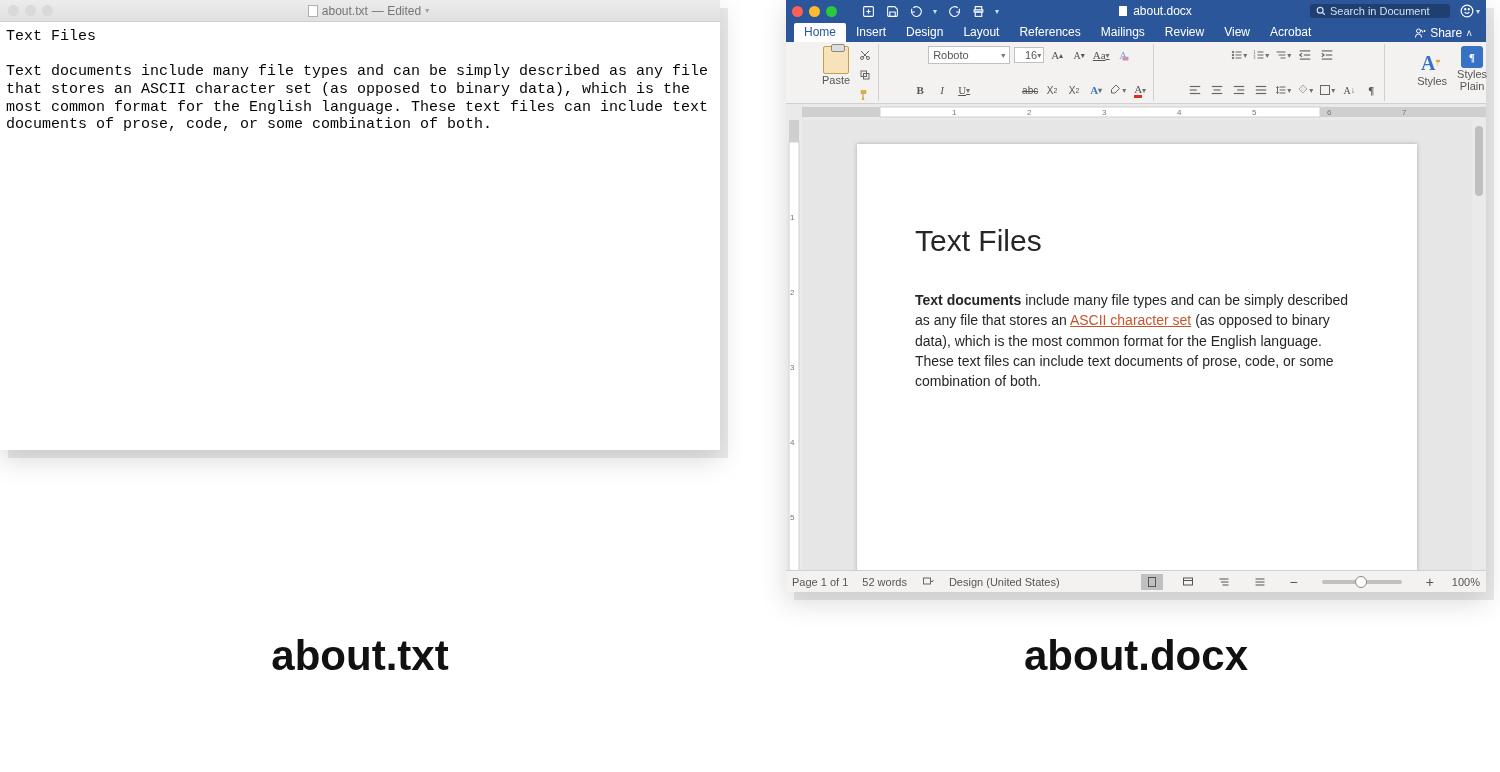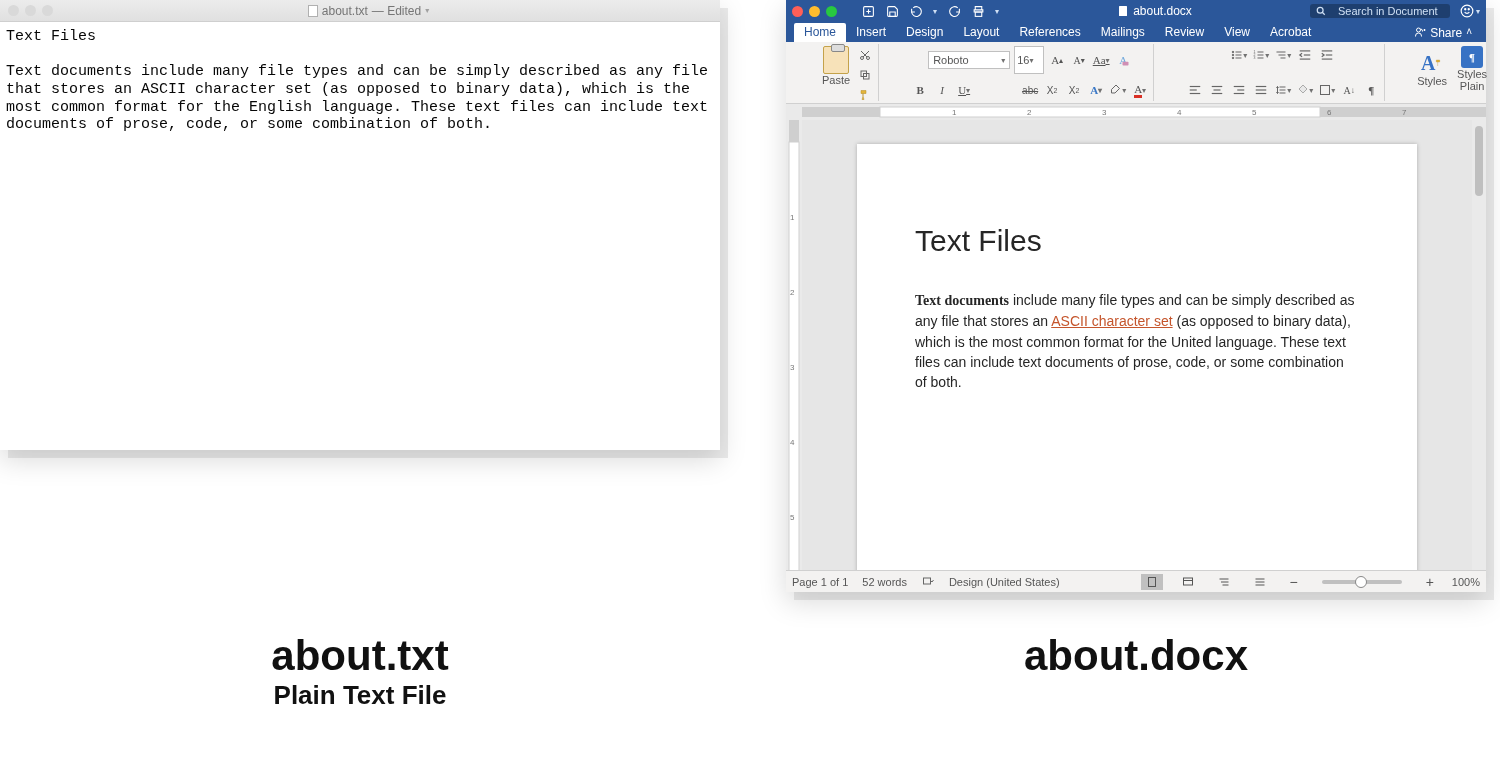--- a/index.html
+++ b/index.html
@@ -74,67 +74,67 @@
     background: var(--word-blue);
     display: flex; align-items: center;
     color: #fff; font-size: 12px;
     padding: 0 6px;
   }
   .word-titlebar .traffic div { width:11px;height:11px;border-radius:50%; }
   .tl-red{background:#ff5f57!important;} .tl-yel{background:#febc2e!important;} .tl-grn{background:#28c840!important;}
   .qat { display:flex; gap:10px; margin-left:12px; align-items:center;}
   .qat .ico { width:14px;height:14px; display:flex;align-items:center;justify-content:center; color:#fff;}
   .word-title-center { margin:0 auto; display:flex;align-items:center; gap:4px;}
-  .search-box { display:flex; align-items:center; gap:12px; background:var(--word-blue-dark); border-radius:3px; padding:1px 6px; font-size:11px; color:#d0dced; width:140px;}
+  .search-box { display:flex; align-items:center; gap:4px; background:var(--word-blue-dark); border-radius:3px; padding:1px 6px; font-size:11px; color:#d0dced; width:140px;}
   .smiley { margin-left:10px; display:flex; align-items:center; gap:2px;}
 
   .word-tabs {
     height: 20px;
     background: var(--word-blue);
     display:flex; align-items:flex-end;
     padding: 0 8px;
     color:#fff; font-size: 12px;
   }
   .word-tab { padding: 2px 10px 3px; cursor:default;}
   .word-tab.active { background:#fff; color: var(--word-blue); border-radius: 2px 2px 0 0;}
-  .share-btn { margin-left:auto; display:flex; gap:4px; font-size:12px; padding:2px 6px;}
+  .share-btn { margin-left:auto; display:flex; align-items:center; gap:4px; font-size:12px; padding:2px 6px;}
 
   .ribbon {
     height: 62px;
     background: var(--ribbon-bg);
     border-bottom: 1px solid var(--ribbon-border);
     display:flex; align-items:stretch;
     font-size: 11px;
     color: #555;
     padding: 2px 4px;
   }
   .rgroup { display:flex; flex-direction:column; align-items:center; justify-content:space-between; padding:2px 4px; border-right:1px solid var(--ribbon-border);}
   .rgroup:last-child { border-right:none;}
   .rrow { display:flex; align-items:center; gap:4px;padding-left:28px;}
   .paste-big { display:flex; flex-direction:column; align-items:center; font-size:11px;}
   .clip-ico { width:26px;height:28px; background:#f7e2b9; border:1px solid #c4a24a; border-radius:2px; position:relative;}
   .clip-ico::before{content:"";position:absolute;top:-3px;left:7px;width:12px;height:6px;border:1px solid #888;border-radius:2px;background:#ddd;}
   .sbtn { width:18px;height:18px; display:flex;align-items:center;justify-content:center; font-size:12px; color:#555;}
   .font-name { width:82px;height:18px;border:1px solid #c0c0c0;background:#fff;font-size:11px;padding:0 4px;display:flex;align-items:center;justify-content:space-between;}
-  .font-size { width:30px;height:28px;border:1px solid #c0c0c0;background:#fff;font-size:11px;padding:0 2px;display:flex;align-items:center;justify-content:flex-start;}
+  .font-size { width:30px;height:16px;border:1px solid #c0c0c0;background:#fff;font-size:11px;padding:0 2px;display:flex;align-items:center;justify-content:flex-end;}
   .arrow-d { font-size:8px;color:#717171;}
   .btn-ico { width:18px;height:18px;display:flex;align-items:center;justify-content:center;border:1px solid transparent;}
   .btn-ico .sub{font-size:8px;}
 
   .ruler-area { height:16px; background:#eaeaea; display:flex;}
   .ruler-v { width:16px;}
   .ruler-h { flex:1; position:relative; font-size:8px; color:#777; overflow:hidden;}
 
   .doc-area { flex:1; display:flex; background:#e6e6e6; position:relative; overflow:hidden;}
   .doc-area .ruler-v-side { width:16px; background:#eaeaea; position:relative; font-size:8px;color:#777;}
   .doc-scroll { flex:1; overflow:hidden; display:flex; justify-content:center; align-items:flex-start; padding:24px 20px;}
   .page { width:560px; height:440px; background:#fff; box-shadow:0 0 4px rgba(0,0,0,0.25); padding: 80px 58px 40px 58px;}
   .page h1 { margin:0 0 32px 0; font-weight:400; font-size:30px; font-family:"Segoe UI","Helvetica Neue",Arial,sans-serif; color:#262626;}
   .page p { margin:0; font-size:14px; line-height:1.45; font-family:"Segoe UI","Helvetica Neue",Arial,sans-serif; color:#262626;}
-  .page p .bold { font-weight:700;font-family:Liberation Serif, serif;}
+  .page p .bold { font-weight:700;}
   .page p .lnk { color: var(--link-orange); text-decoration: underline;}
   .vscrollbar { width:14px; background:#eaeaea; display:flex; flex-direction:column; align-items:center; padding:2px 0;}
   .vscrollbar .thumb { width:8px;height:70px;background:#bfbfbf;border-radius:4px; margin-top:4px;}
 
   .statusbar {
     height:22px; background:var(--ribbon-bg); border-top:1px solid var(--ribbon-border);
     display:flex; align-items:center; font-size:11px; color:#555; padding:0 6px; gap:14px;
   }
   .statusbar .spacer { flex:1;}
   .view-btn { width:22px;height:16px;display:flex;align-items:center;justify-content:center;}
@@ -488,21 +488,21 @@
             <text x="4" y="175">2</text>
             <text x="4" y="250">3</text>
             <text x="4" y="325">4</text>
             <text x="4" y="400">5</text>
           </g>
       </svg>
     </div>
     <div class="doc-scroll">
       <div class="page">
         <h1>Text Files</h1>
-        <p><span class="bold">Text documents</span><span> include many file types and can be simply described as any file that stores an </span><span class="lnk">ASCII character set</span><span> (as opposed to binary data), which is the most common format for the United language. These text files can include text documents of prose, code, or some combination of both.</span></p>
+        <p><span class="bold">Text documents</span><span> include many file types and can be simply described as any file that stores an </span><span class="lnk">ASCII character set</span><span> (as opposed to binary data), which is the most common format for the English language. These text files can include text documents of prose, code, or some combination of both.</span></p>
       </div>
     </div>
     <div class="vscrollbar">
       <div class="thumb"></div>
     </div>
   </div>
 
   <div class="statusbar">
     <span>Page 1 of 1</span>
     <span>52 words</span>
@@ -541,17 +541,16 @@
       </div>
     <span style="font-size:14px;padding:0 4px;">−</span>
     <div class="zoom-slider"></div>
     <span style="font-size:14px;padding:0 4px;">+</span>
     <span>100%</span>
   </div>
 </div>
 
 <div class="caption cap-left">
   <div class="big">about.txt</div>
-  <div class="small">Plain Text File</div>
 </div>
 <div class="caption cap-right">
   <div class="big">about.docx</div>
 </div>
 
 </body></html>

